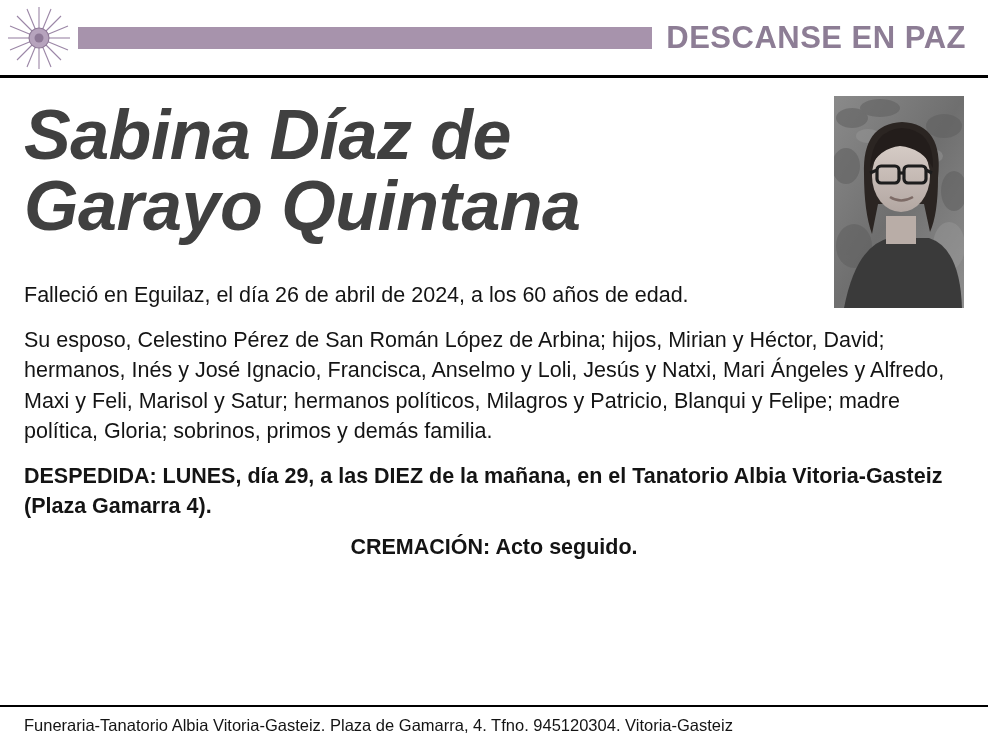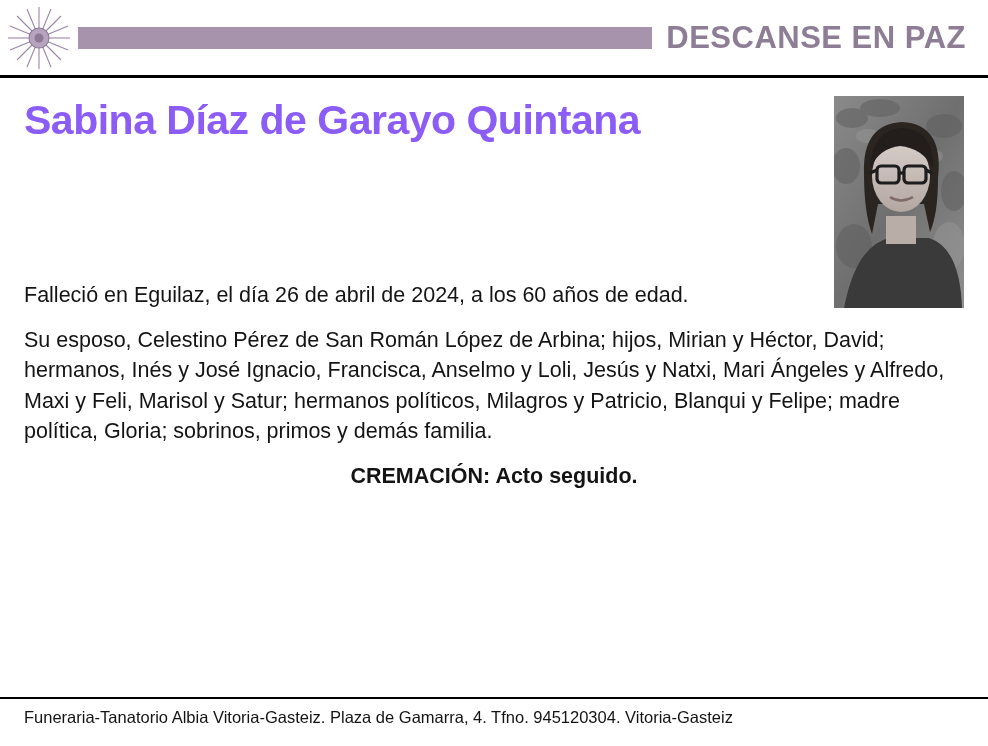--- a/index.html
+++ b/index.html
@@ -56,28 +56,29 @@
   .content {
     padding: 18px 24px 0 24px;
     position: relative;
   }
 
   .name-block {
     position: relative;
     min-height: 160px;
   }
   .deceased-name {
-    font-size: 41px;
+    font-size: 70px;
     line-height: 1.02;
     font-weight: bold;
-    color: #8b5cf6;
+    color: #404040;
     letter-spacing: -0.5px;
     max-width: 740px;
     margin: 0;
     padding-top: 4px;
+    font-style: italic;
   }
 
   .portrait {
     position: absolute;
     top: 0;
     right: 0;
     width: 130px;
     height: 212px;
     overflow: hidden;
     background: #6d6d6d;
@@ -104,21 +105,21 @@
     font-weight: bold;
     margin-bottom: 0;
     text-align: center;
   }
 
   
   .footer {
     position: absolute;
     left: 0;
     right: 0;
-    bottom: 8px;
+    bottom: 0;
     border-top: 2px solid #000;
     padding: 8px 24px 10px 24px;
     box-sizing: border-box;
   }
   .footer-text {
     font-size: 16.5px;
     color: #141414;
     line-height: 1.3;
   }
 </style>
@@ -211,20 +212,21 @@
           </g>
 
           <path d="M56 101 Q67 108 79 101" stroke="#7d6b66" stroke-width="2.6" fill="none"></path>
         </svg>
       </div>
     </div>
 
     <div class="paragraphs">
       <p class="para">Falleció en Eguilaz, el día 26 de abril de 2024, a los 60 años de edad.</p>
       <p class="para">Su esposo, Celestino Pérez de San Román López de Arbina; hijos, Mirian y Héctor, David; hermanos, Inés y José Ignacio, Francisca, Anselmo y Loli, Jesús y Natxi, Mari Ángeles y Alfredo, Maxi y Feli, Marisol y Satur; hermanos políticos, Milagros y Patricio, Blanqui y Felipe; madre política, Gloria; sobrinos, primos y demás familia.</p>
+      <p class="para bold">DESPEDIDA: LUNES, día 29, a las DIEZ de la mañana, en el Tanatorio Albia Vitoria-Gasteiz (Plaza Gamarra 4).</p>
       <p class="para last-bold">CREMACIÓN: Acto seguido.</p>
     </div>
   </div>
 
   <div class="footer">
     <div class="footer-text">Funeraria-Tanatorio Albia Vitoria-Gasteiz. Plaza de Gamarra, 4. Tfno. 945120304. Vitoria-Gasteiz</div>
   </div>
 
 </div>
 

